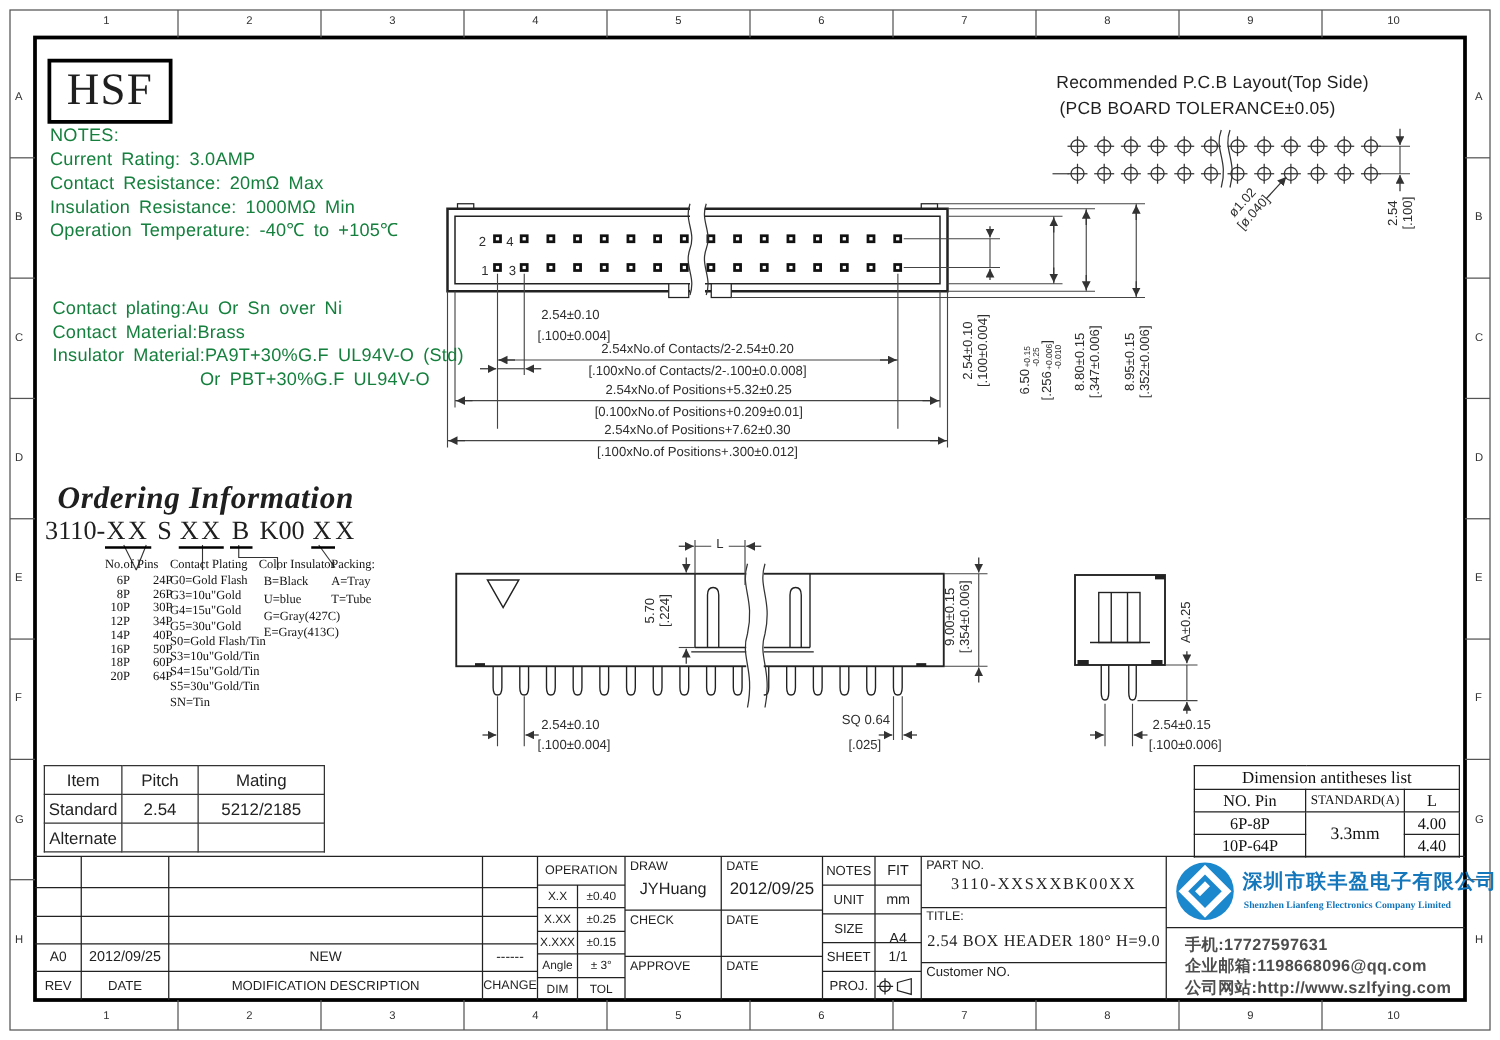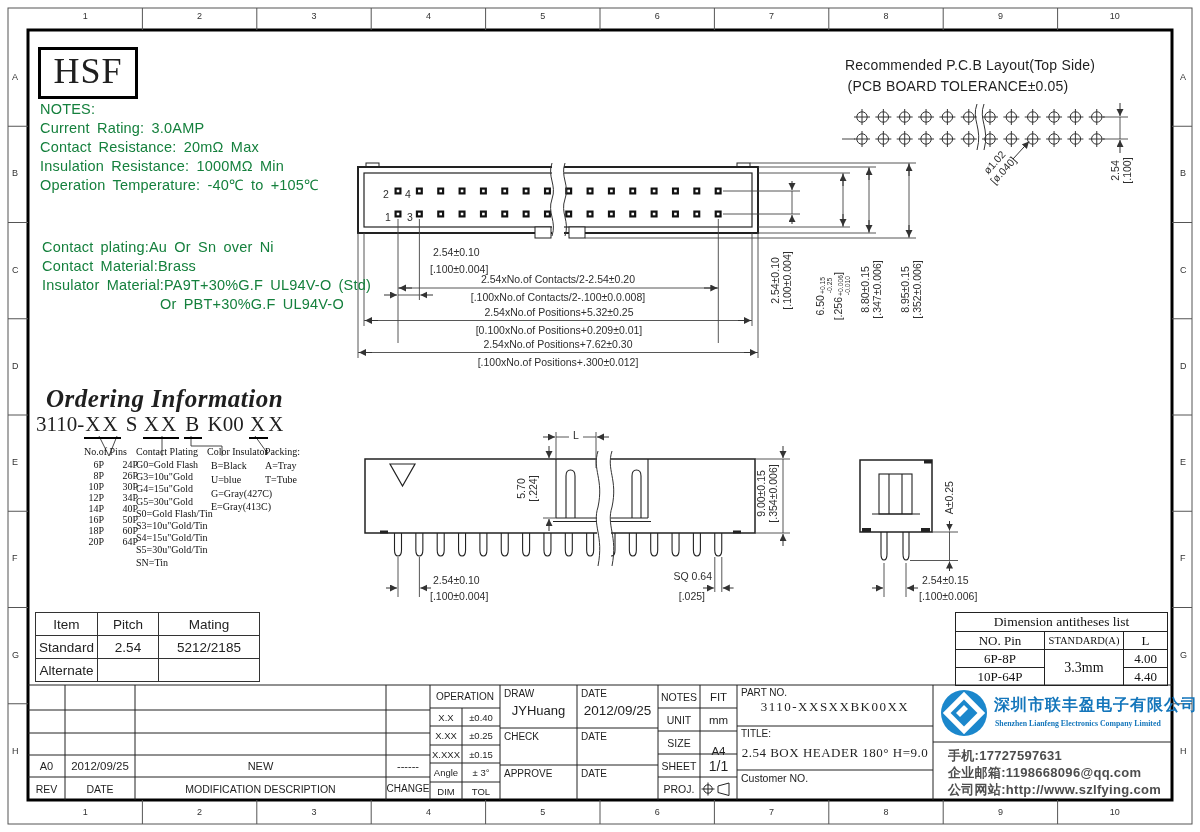--- a/index.html
+++ b/index.html
@@ -616,21 +616,21 @@
 <div class="t lbl-sm" style="left:504px;top:768px;">APPROVE</div>
 <div class="t lbl-sm" style="left:581px;top:768px;">DATE</div>
 
 <div class="t tbl" style="left:658px;top:685px;width:42px;height:23px;font-size:10.5px;">NOTES</div>
 <div class="t tbl" style="left:700px;top:685px;width:37px;height:23px;font-size:11.5px;">FIT</div>
 <div class="t tbl" style="left:658px;top:708px;width:42px;height:23px;font-size:10.5px;">UNIT</div>
 <div class="t tbl" style="left:700px;top:708px;width:37px;height:23px;font-size:11.5px;">mm</div>
 <div class="t tbl" style="left:658px;top:731px;width:42px;height:23px;font-size:10.5px;">SIZE</div>
 <div class="t tbl" style="left:700px;top:731px;width:37px;height:39px;font-size:11.5px;">A4</div>
 <div class="t tbl" style="left:658px;top:754px;width:42px;height:23px;font-size:10.5px;">SHEET</div>
-<div class="t tbl" style="left:700px;top:754px;width:37px;height:23px;font-size:14px;">1/1</div>
+<div class="t tbl" style="left:700px;top:754px;width:37px;height:23px;font-size:11px;">1/1</div>
 <div class="t tbl" style="left:658px;top:777px;width:42px;height:23px;font-size:10.5px;">PROJ.</div>
 
 <div class="t lbl-sm" style="left:741px;top:687px;">PART NO.</div>
 <div class="t serif ctr" style="left:737px;top:699px;width:196px;font-size:13px;letter-spacing:1.5px;">3110-XXSXXBK00XX</div>
 <div class="t lbl-sm" style="left:741px;top:728px;">TITLE:</div>
 <div class="t serif ctr" style="left:737px;top:745px;width:196px;font-size:13px;letter-spacing:.5px;">2.54 BOX HEADER 180° H=9.0</div>
 <div class="t lbl-sm" style="left:741px;top:772px;font-size:10.5px;">Customer NO.</div>
 
 <svg style="left:938px;top:687px;" width="52" height="52">
   <circle cx="26" cy="26" r="23" fill="#1b87cc"></circle>

